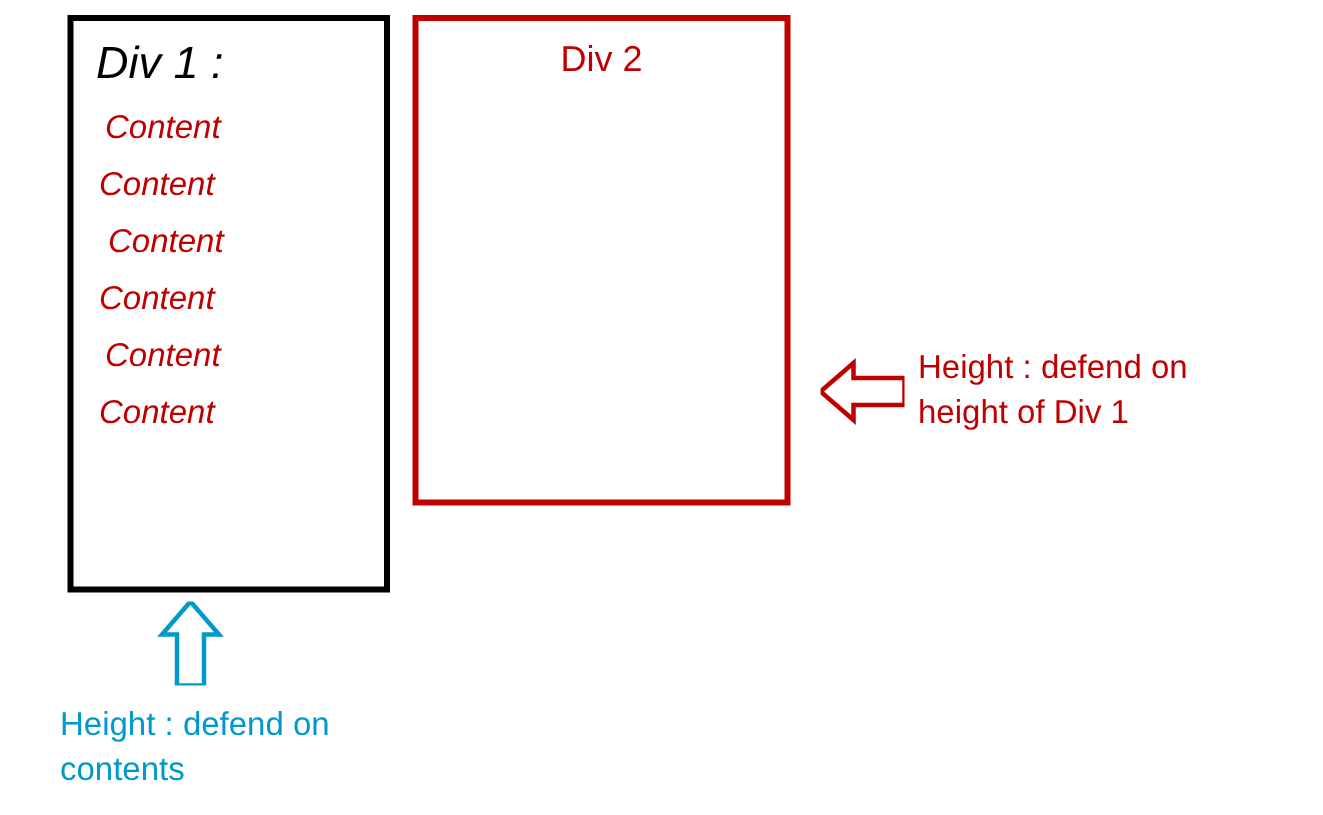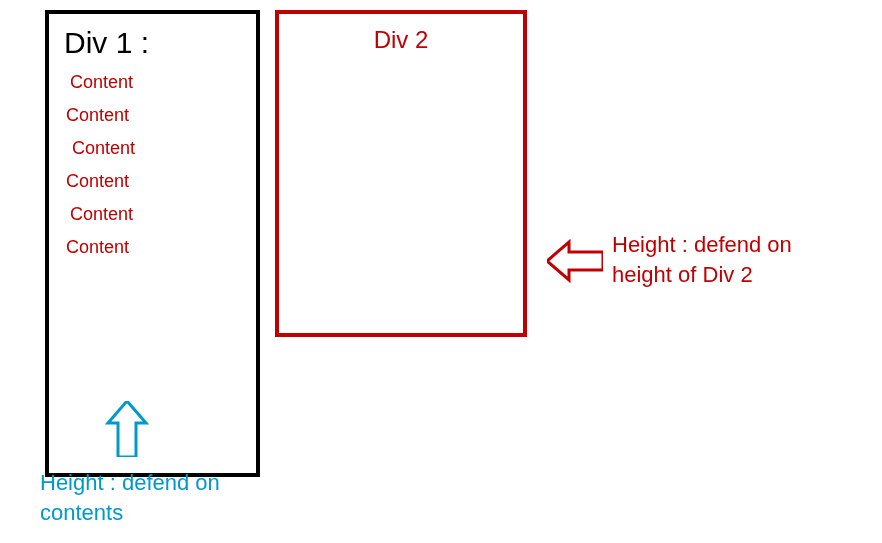--- a/index.html
+++ b/index.html
@@ -12,32 +12,33 @@
       height: 543px;
       background: #ffffff;
       position: relative;
       font-family: Arial, sans-serif;
     }
     .div1 {
       position: absolute;
       left: 45px;
       top: 10px;
       width: 215px;
-      height: 467px;
+      height: 385px;
       border: 4px solid #000000;
       padding: 12px 15px;
+      font-style: italic;
     }
     .div1-title {
       font-size: 30px;
       color: #000000;
       font-weight: normal;
       margin-bottom: 12px;
     }
     .content-item {
-      font-size: 18px;
+      font-size: 22px;
       color: #c00000;
       margin-bottom: 12px;
       padding-left: 5px;
     }
     .content-item:nth-child(2) { padding-left: 6px; }
     .content-item:nth-child(3) { padding-left: 2px; }
     .content-item:nth-child(4) { padding-left: 8px; }
     .content-item:nth-child(5) { padding-left: 2px; }
     .content-item:nth-child(6) { padding-left: 6px; }
     .content-item:nth-child(7) { padding-left: 2px; }
@@ -116,21 +117,21 @@
   <div class="div2-title">Div 2</div>
 </div>
 
 <div class="arrow-right">
   <svg viewBox="0 0 56 54">
     <path d="M 0 27 L 22 8 L 22 18 L 56 18 L 56 36 L 22 36 L 22 46 Z" fill="none" stroke="#c00000" stroke-width="3" stroke-linejoin="miter"></path>
   </svg>
 </div>
 <div class="arrow-right-label">
   <div>Height : defend on</div>
-  <div>height of Div 2</div>
+  <div>height of Div 1</div>
 </div>
 
 <div class="arrow-bottom">
   <svg viewBox="0 0 54 56">
     <path d="M 27 0 L 46 22 L 36 22 L 36 56 L 18 56 L 18 22 L 8 22 Z" fill="none" stroke="#0099cc" stroke-width="3" stroke-linejoin="miter"></path>
   </svg>
 </div>
 <div class="arrow-bottom-label">
   <div>Height : defend on</div>
   <div>contents</div>

